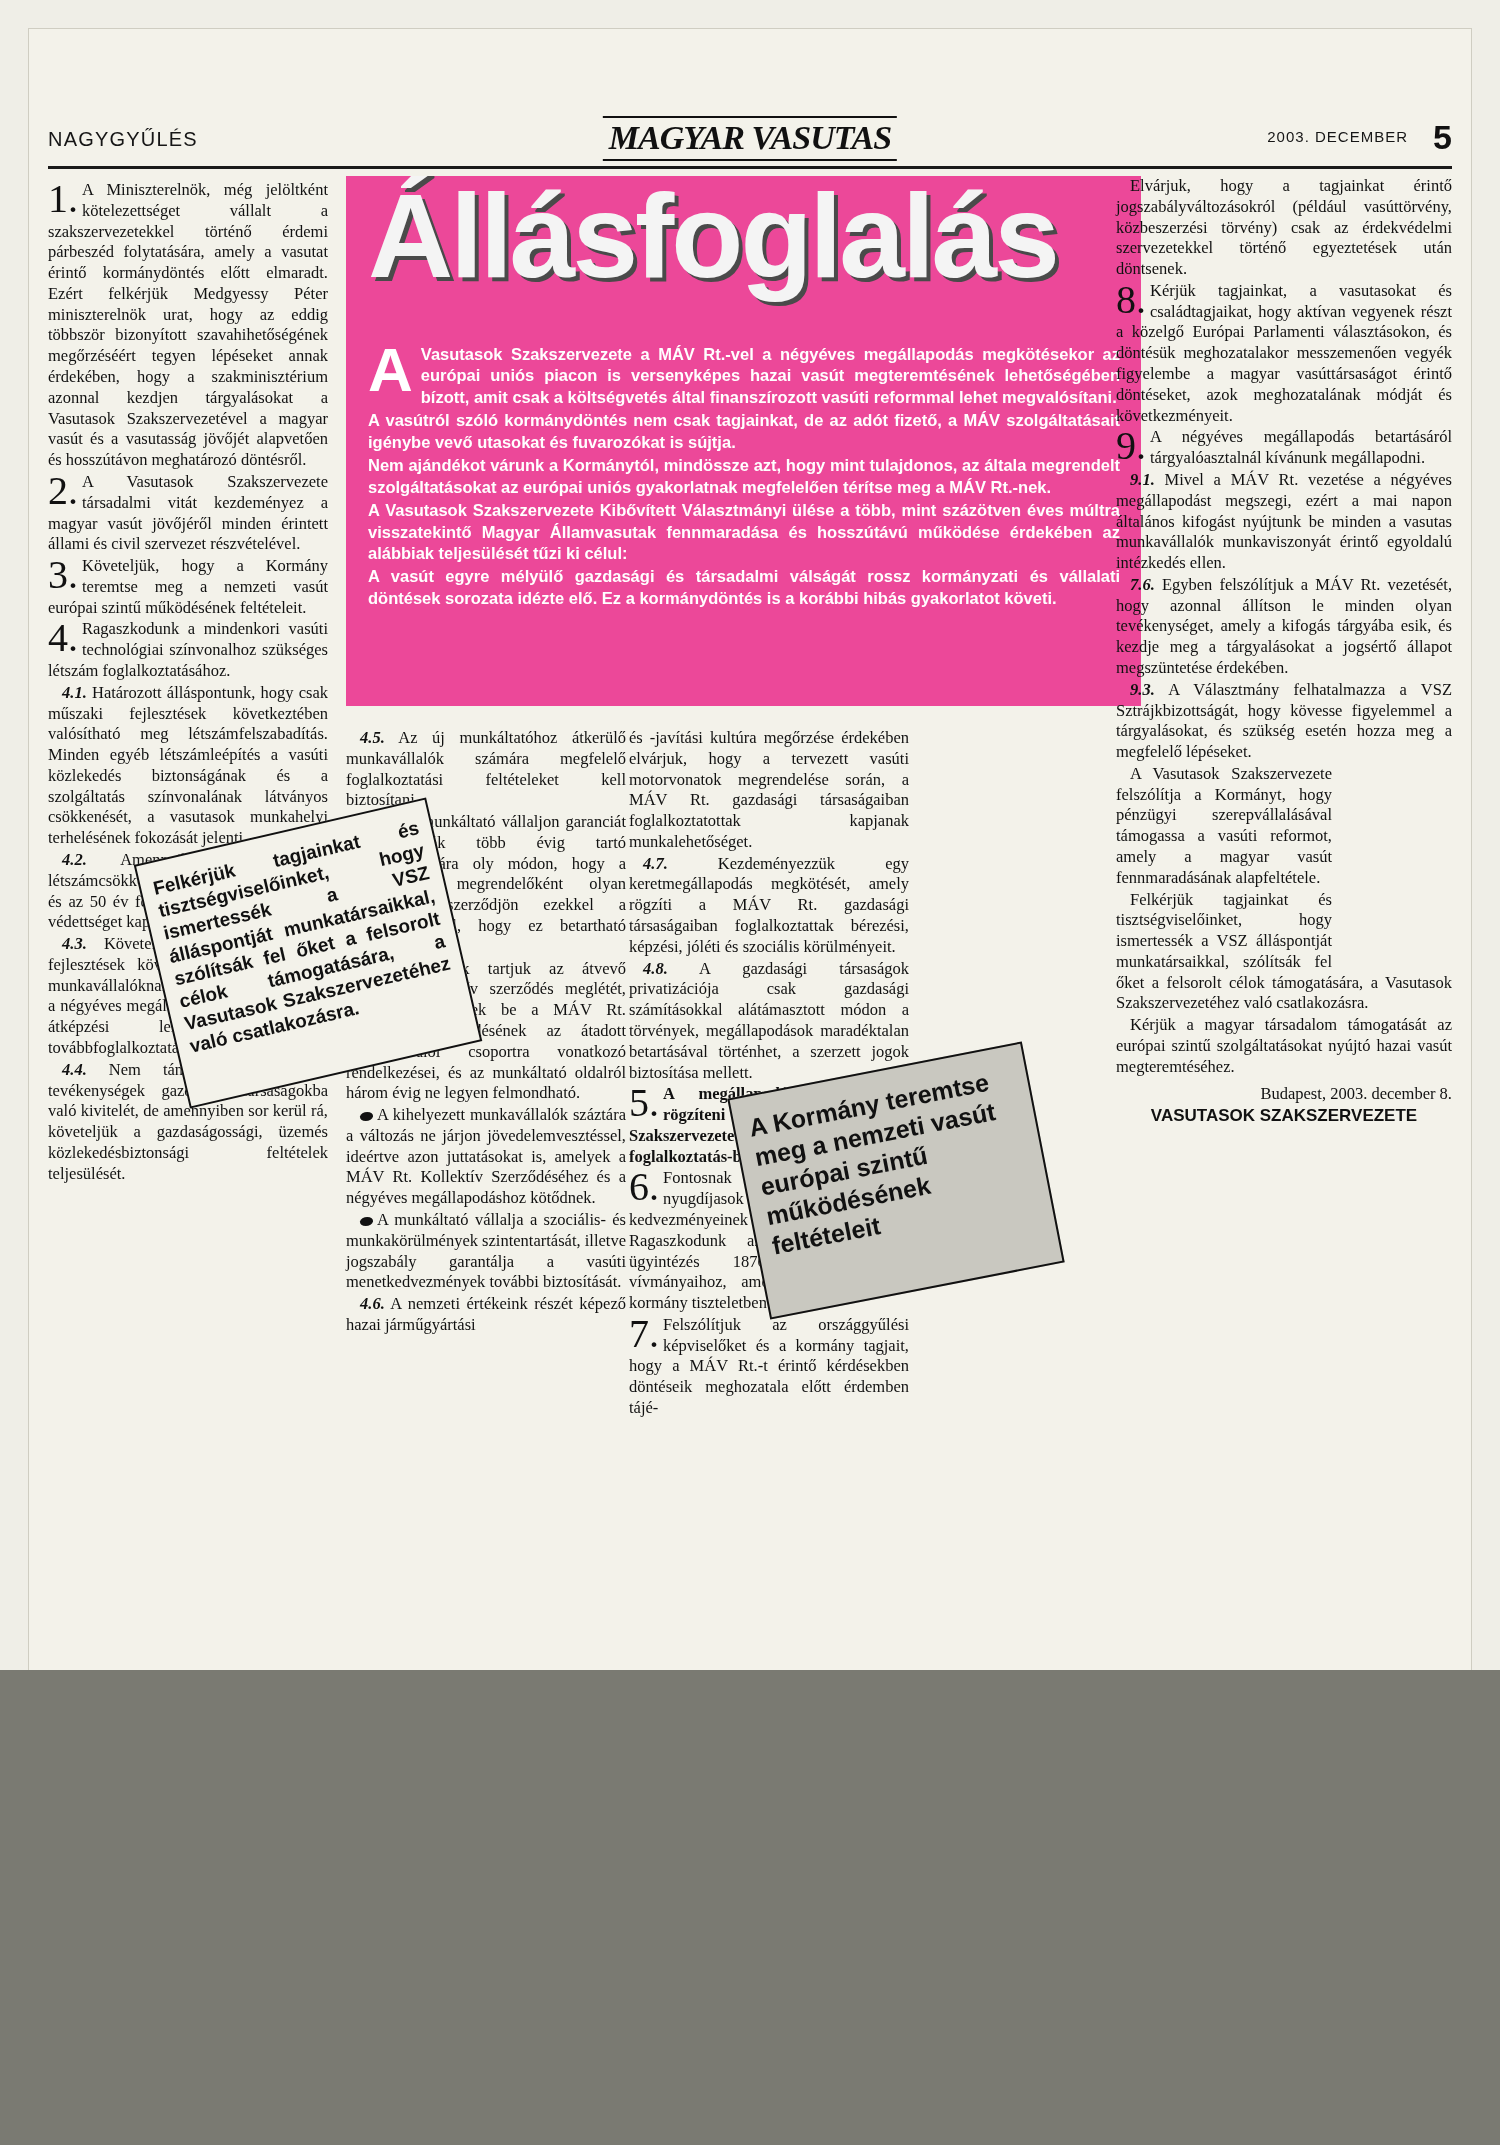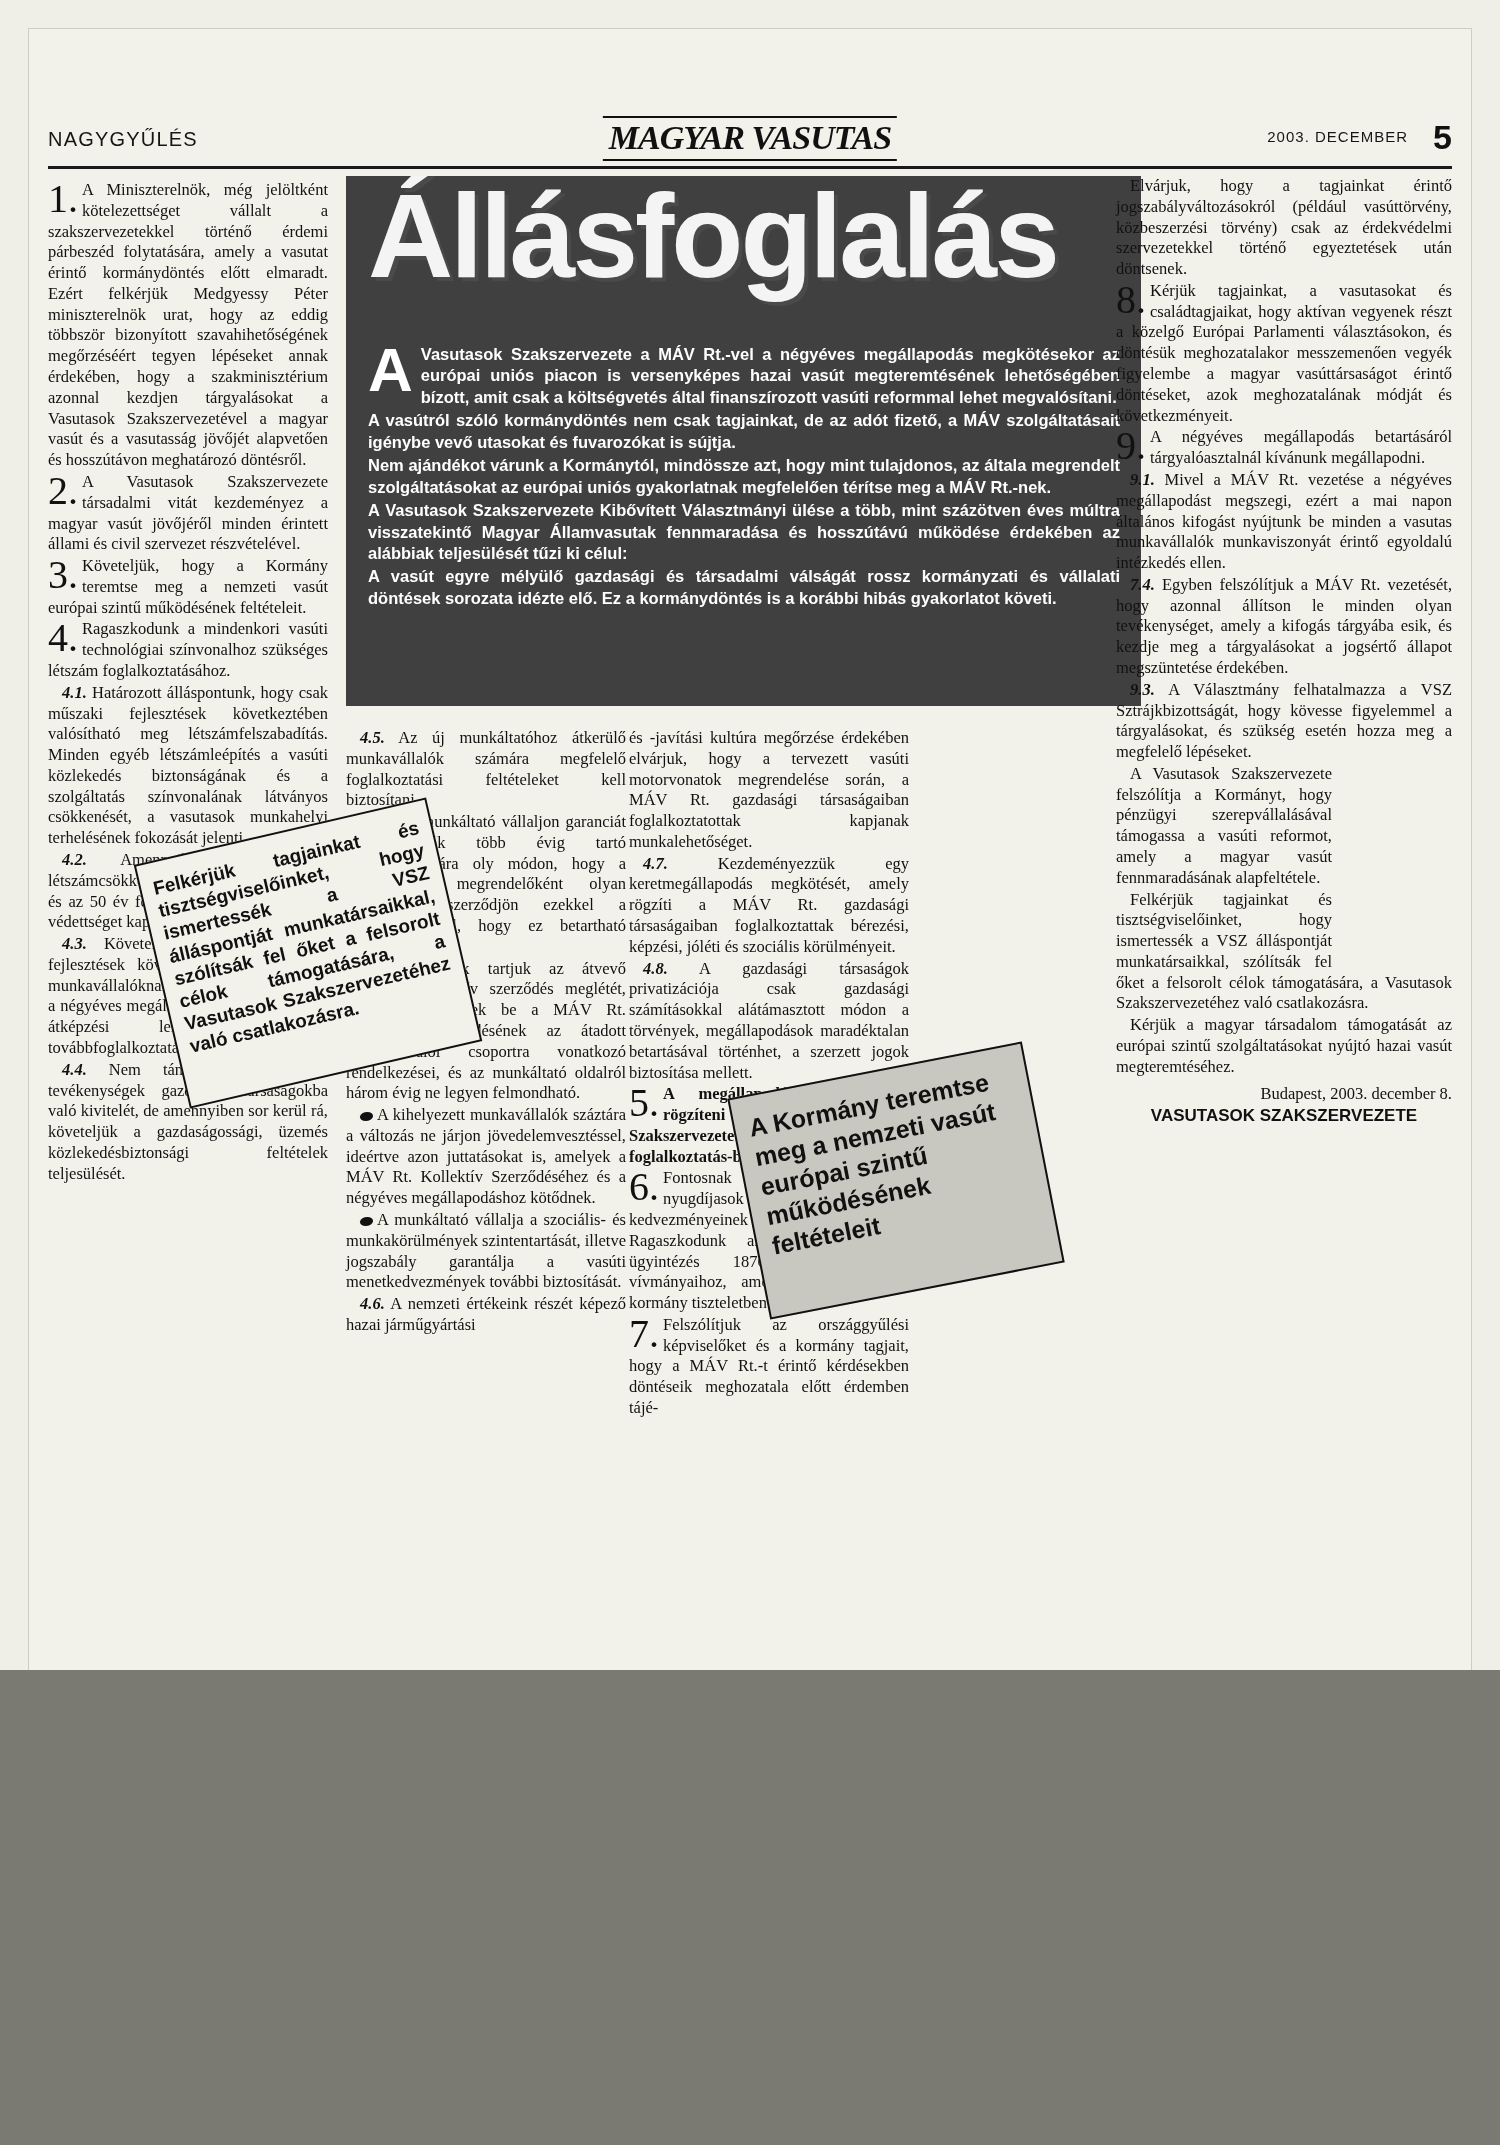--- a/index.html
+++ b/index.html
@@ -55,21 +55,21 @@
   .num:after{content:".";}
   .sub{font-weight:bold;font-style:italic;}
   .bullet{display:inline-block;width:13px;height:9px;border-radius:50%;
     background:#111;margin-right:4px;vertical-align:middle;
     transform:skewX(-10deg);}
   
   #col1{left:20px;top:152px;width:280px;height:1420px;}
   
   .titlebox{
     position:absolute;left:318px;top:148px;width:795px;height:530px;
-    background:#404040;color:#fff;overflow:hidden;
+    background:#ec4899;color:#fff;overflow:hidden;
   }
   .titlebox .bigtitle{
     position:absolute;left:22px;top:-8px;
     font-family:"Liberation Sans",sans-serif;font-weight:bold;
     font-size:118px;letter-spacing:-3px;color:#f4f4f4;
     text-shadow:4px 4px 0 #4a4a4a;
   }
   .titlebox .lead{
     position:absolute;left:22px;top:168px;width:752px;
     font-family:"Liberation Sans",sans-serif;font-weight:bold;font-size:16.5px;
@@ -156,21 +156,21 @@
     <p><span class="num">5</span><b><span>A megállapodásban kívánjuk rögzíteni a Vasutasok Szakszervezete tagjainak foglalkoztatás-biztonságát.</span></b></p>
     <p><span class="num">6</span><span>Fontosnak tartjuk a vasutas nyugdíjasok eddigi kedvezményeinek megtartását. Ragaszkodunk az önálló nyugdíjas ügyintézés 1870 óta meglévő vívmányaihoz, amelyet eddig minden kormány tiszteletben tartott.</span></p>
     <p><span class="num">7</span><span>Felszólítjuk az országgyűlési képviselőket és a kormány tagjait, hogy a MÁV Rt.-t érintő kérdésekben döntéseik meghozatala előtt érdemben tájé-</span></p>
   </div>
 
   <div class="col" id="colR">
     <p class="ind">Elvárjuk, hogy a tagjainkat érintő jogszabályváltozásokról (például vasúttörvény, közbeszerzési törvény) csak az érdekvédelmi szervezetekkel történő egyeztetések után döntsenek.</p>
     <p><span class="num">8</span><span>Kérjük tagjainkat, a vasutasokat és családtagjaikat, hogy aktívan vegyenek részt a közelgő Európai Parlamenti választásokon, és döntésük meghozatalakor messzemenően vegyék figyelembe a magyar vasúttársaságot érintő döntéseket, azok meghozatalának módját és következményeit.</span></p>
     <p><span class="num">9</span><span>A négyéves megállapodás betartásáról tárgyalóasztalnál kívánunk megállapodni.</span></p>
     <p class="ind"><span class="sub">9.1.</span> <span>Mivel a MÁV Rt. vezetése a négyéves megállapodást megszegi, ezért a mai napon általános kifogást nyújtunk be minden a vasutas munkavállalók munkaviszonyát érintő egyoldalú intézkedés ellen.</span></p>
-    <p class="ind"><span class="sub">7.4.</span> <span>Egyben felszólítjuk a MÁV Rt. vezetését, hogy azonnal állítson le minden olyan tevékenységet, amely a kifogás tárgyába esik, és kezdje meg a tárgyalásokat a jogsértő állapot megszüntetése érdekében.</span></p>
+    <p class="ind"><span class="sub">7.6.</span> <span>Egyben felszólítjuk a MÁV Rt. vezetését, hogy azonnal állítson le minden olyan tevékenységet, amely a kifogás tárgyába esik, és kezdje meg a tárgyalásokat a jogsértő állapot megszüntetése érdekében.</span></p>
     <p class="ind"><span class="sub">9.3.</span> <span>A Választmány felhatalmazza a VSZ Sztrájkbizottságát, hogy kövesse figyelemmel a tárgyalásokat, és szükség esetén hozza meg a megfelelő lépéseket.</span></p>
     <div class="wrapR"></div>
     <p class="ind">A Vasutasok Szakszervezete felszólítja a Kormányt, hogy pénzügyi szerepvállalásával támogassa a vasúti reformot, amely a magyar vasút fennmaradásának alapfeltétele.</p>
     <p class="ind">Felkérjük tagjainkat és tisztségviselőinket, hogy ismertessék a VSZ álláspontját munkatársaikkal, szólítsák fel őket a felsorolt célok támogatására, a Vasutasok Szakszervezetéhez való csatlakozásra.</p>
     <p class="ind">Kérjük a magyar társadalom támogatását az európai szintű szolgáltatásokat nyújtó hazai vasút megteremtéséhez.</p>
     <p style="text-align:right;margin-top:6px;">Budapest, 2003. december 8.</p>
     <p class="signoff" style="text-align:center;">VASUTASOK SZAKSZERVEZETE</p>
   </div>
 
   <div class="pull1">Felkérjük tagjainkat és tisztségviselőinket, hogy ismertessék a VSZ álláspontját munkatársaikkal, szólítsák fel őket a felsorolt célok támogatására, a Vasutasok Szakszervezetéhez való csatlakozásra.</div>

